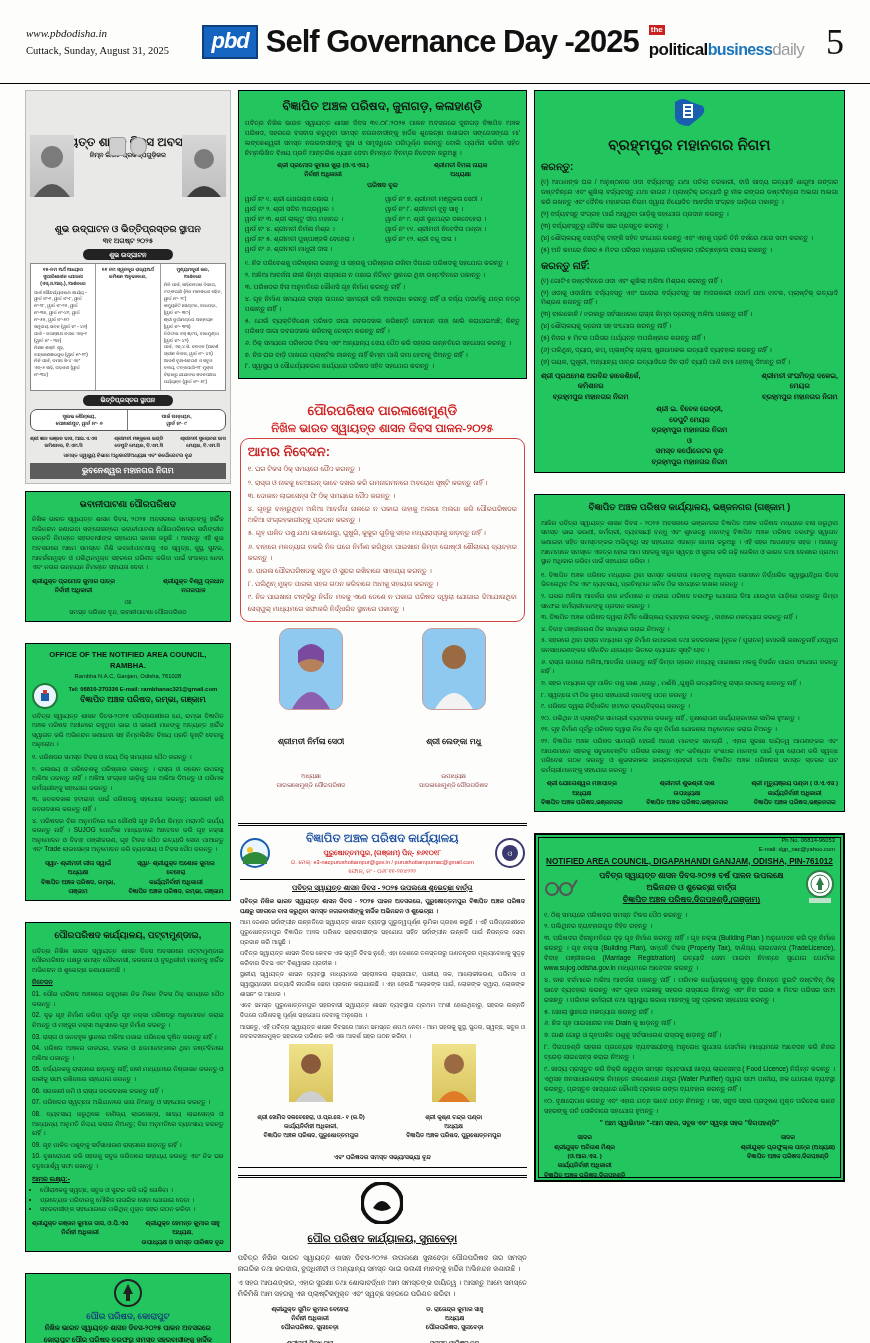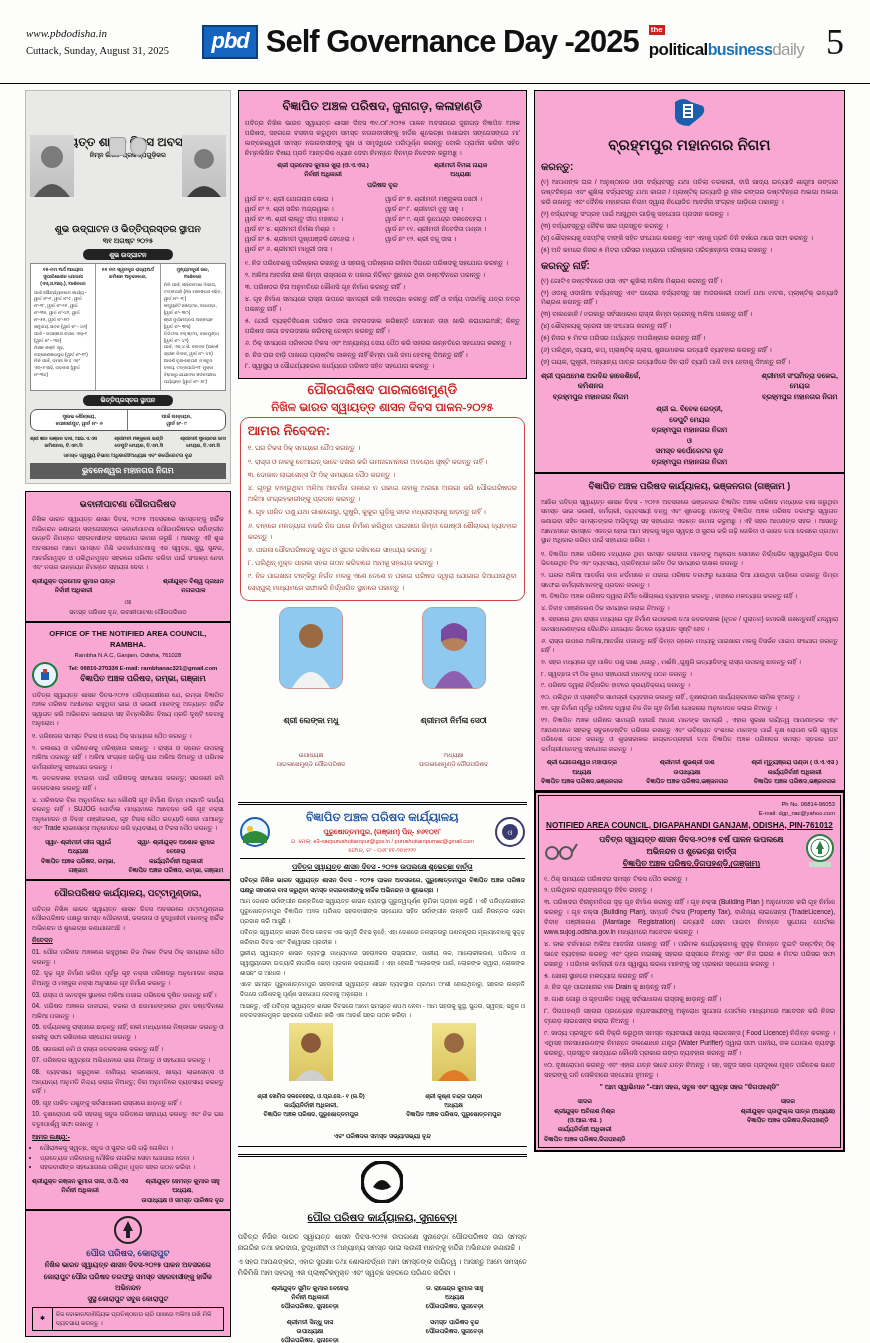--- a/index.html
+++ b/index.html
@@ -19,21 +19,21 @@
   .brand .w1{font-size:17px;font-weight:bold;color:#101010;letter-spacing:-0.6px;}
   .brand .w2{font-size:16px;font-weight:bold;color:#1a75bb;letter-spacing:-0.6px;}
   .brand .w3{font-size:17px;color:#9b9b9b;letter-spacing:-0.6px;}
   .pageno{font-family:"Liberation Serif","DejaVu Serif",serif;font-size:36px;line-height:.9;}
   
   .columns{display:flex;gap:7px;padding:6px 25px 0;box-sizing:border-box;align-items:flex-start;}
   .col{display:flex;flex-direction:column;}
   .col-left{width:207px;}
   .col-mid{width:291px;}
   .col-right{width:313px;}
-  .box{border:1.6px solid #000;background:#f9a8d4;margin-bottom:0;padding:5px 6px;box-sizing:border-box;font-size:6.4px;line-height:1.5;}
+  .box{border:1.6px solid #000;background:#22c55e;margin-bottom:21px;padding:5px 6px;box-sizing:border-box;font-size:6.4px;line-height:1.5;}
   .tc{text-align:center;}
   .jt{text-align:justify;}
   .bold{font-weight:bold;}
   .pre{white-space:pre-line;}
   ul.plain,ol.plain{list-style:none;margin:2px 0;padding:0;}
   .sigrow{display:flex;justify-content:space-between;gap:4px;margin-top:4px;}
   .sig{white-space:pre-line;text-align:center;font-weight:bold;font-size:6.2px;line-height:1.5;}
   
   .bmc{background:#e9e9e7;border:1px solid #bbb;padding:4px;margin-bottom:7px;font-size:5.2px;}
   .bmc-top{position:relative;height:86px;}
@@ -346,42 +346,42 @@
               <li>୭.  ପାରଳା ପୌରପରିଷଦକୁ ସବୁଜ ଓ ସୁନ୍ଦର ରଖିବାରେ ସାହାଯ୍ୟ କରନ୍ତୁ ।</li>
               <li>୮.  ପଲିଥିନ୍ ମୁକ୍ତ ପାରଳା ସହର ଗଠନ କରିବାରେ ଆମକୁ ସହାୟତା କରନ୍ତୁ ।</li>
               <li>୯.  ନିଜ ପାଇଖାନା ଟାଙ୍କିରୁ ନିର୍ଗତ ମଳକୁ ଏଣେ ତେଣେ ନ ପକାଇ ପରିଷଦ ଦ୍ୱାରା ଯୋଗାଇ ଦିଆଯାଉଥିବା ସେସ୍‌ପୁଲ୍ ମାଧ୍ୟମରେ ସଫାକରି ନିର୍ଦ୍ଧାରିତ ସ୍ଥାନରେ ପକାନ୍ତୁ ।</li>
             </ol>
         </div>
         <div class="parala-photos">
           <div>
             <div class="photo-c">
               <svg width="62" height="80" viewBox="0 0 62 80">
                   <rect width="62" height="80" fill="#8fc9ef"></rect>
-                  <circle cx="31" cy="28" r="12" fill="#9a6a42"></circle>
-                  <path d="M12 80 Q31 48 50 80 Z" fill="#f2f2f2"></path>
+                  <circle cx="31" cy="30" r="13" fill="#b5805a"></circle>
+                  <path d="M12 80 Q31 46 50 80 Z" fill="#8d5fb0"></path>
+                  <path d="M18 22 Q31 8 44 22 L44 34 Q31 26 18 34 Z" fill="#7a4a9e"></path>
                 </svg>
             </div>
             <div class="pcap">
-              <div class="nm">ଶ୍ରୀ ଲେଙ୍କା ମଧୁ</div>
-              <div class="pre maroon" style="font-size:6px;">ଉପାଧ୍ୟକ୍ଷ
+              <div class="nm">ଶ୍ରୀମତୀ ନିର୍ମଳା ସେଠୀ</div>
+              <div class="pre maroon" style="font-size:6px;">ଅଧ୍ୟକ୍ଷା
 ପାରଳାଖେମୁଣ୍ଡି ପୌରପରିଷଦ</div>
             </div>
           </div>
           <div>
             <div class="photo-c">
               <svg width="62" height="80" viewBox="0 0 62 80">
                   <rect width="62" height="80" fill="#8fc9ef"></rect>
-                  <circle cx="31" cy="30" r="13" fill="#b5805a"></circle>
-                  <path d="M12 80 Q31 46 50 80 Z" fill="#8d5fb0"></path>
-                  <path d="M18 22 Q31 8 44 22 L44 34 Q31 26 18 34 Z" fill="#7a4a9e"></path>
+                  <circle cx="31" cy="28" r="12" fill="#9a6a42"></circle>
+                  <path d="M12 80 Q31 48 50 80 Z" fill="#f2f2f2"></path>
                 </svg>
             </div>
             <div class="pcap">
-              <div class="nm">ଶ୍ରୀମତୀ ନିର୍ମଳା ସେଠୀ</div>
-              <div class="pre maroon" style="font-size:6px;">ଅଧ୍ୟକ୍ଷା
+              <div class="nm">ଶ୍ରୀ ଲେଙ୍କା ମଧୁ</div>
+              <div class="pre maroon" style="font-size:6px;">ଉପାଧ୍ୟକ୍ଷ
 ପାରଳାଖେମୁଣ୍ଡି ପୌରପରିଷଦ</div>
             </div>
           </div>
         </div>
       </div>
 
       <div class="ppur">
         <div class="ppur-head">
           <span class="logo-round">
             <svg width="30" height="30" viewBox="0 0 30 30">
@@ -539,21 +539,21 @@
 ବିଜ୍ଞାପିତ ଅଞ୍ଚଳ ପରିଷଦ,ଭଞ୍ଜନଗର</div>
             <div class="sig">ଶ୍ରୀମତୀ ଶୁଭଶ୍ରୀ ଦାଶ
 ଉପାଧ୍ୟକ୍ଷା
 ବିଜ୍ଞାପିତ ଅଞ୍ଚଳ ପରିଷଦ,ଭଞ୍ଜନଗର</div>
             <div class="sig">ଶ୍ରୀ ମୃତ୍ୟୁଞ୍ଜୟ ପଣ୍ଡା ( ଓ.ଏ.ଏସ )
 କାର୍ଯ୍ୟନିର୍ବାହୀ ଅଧିକାରୀ
 ବିଜ୍ଞାପିତ ଅଞ୍ଚଳ ପରିଷଦ,ଭଞ୍ଜନଗର</div>
           </div>
       </div>
 
-      <div class="box" style="border-width:2px;outline:1px solid #000;outline-offset:-5px;padding:7px 8px;">
+      <div class="box" style="border-width:2px;outline:1px solid #000;outline-offset:-5px;padding:1px 8px;">
         <div class="small-right">Ph No. 06814-96053</div>
         <div class="small-right">E-mail: dgp_nac@yahoo.com</div>
         <div class="en-title">NOTIFIED AREA COUNCIL, DIGAPAHANDI GANJAM, ODISHA, PIN-761012</div>
         <div class="digap-mid">
           <span>
             <svg width="34" height="22" viewBox="0 0 34 22">
                 <circle cx="8" cy="13" r="6" fill="none" stroke="#555" stroke-width="2"></circle>
                 <circle cx="22" cy="13" r="6" fill="none" stroke="#555" stroke-width="2"></circle>
                 <path d="M14 13 Q15 10 16 13" stroke="#555" stroke-width="2" fill="none"></path>
                 <path d="M28 12 L33 4" stroke="#555" stroke-width="2"></path>

